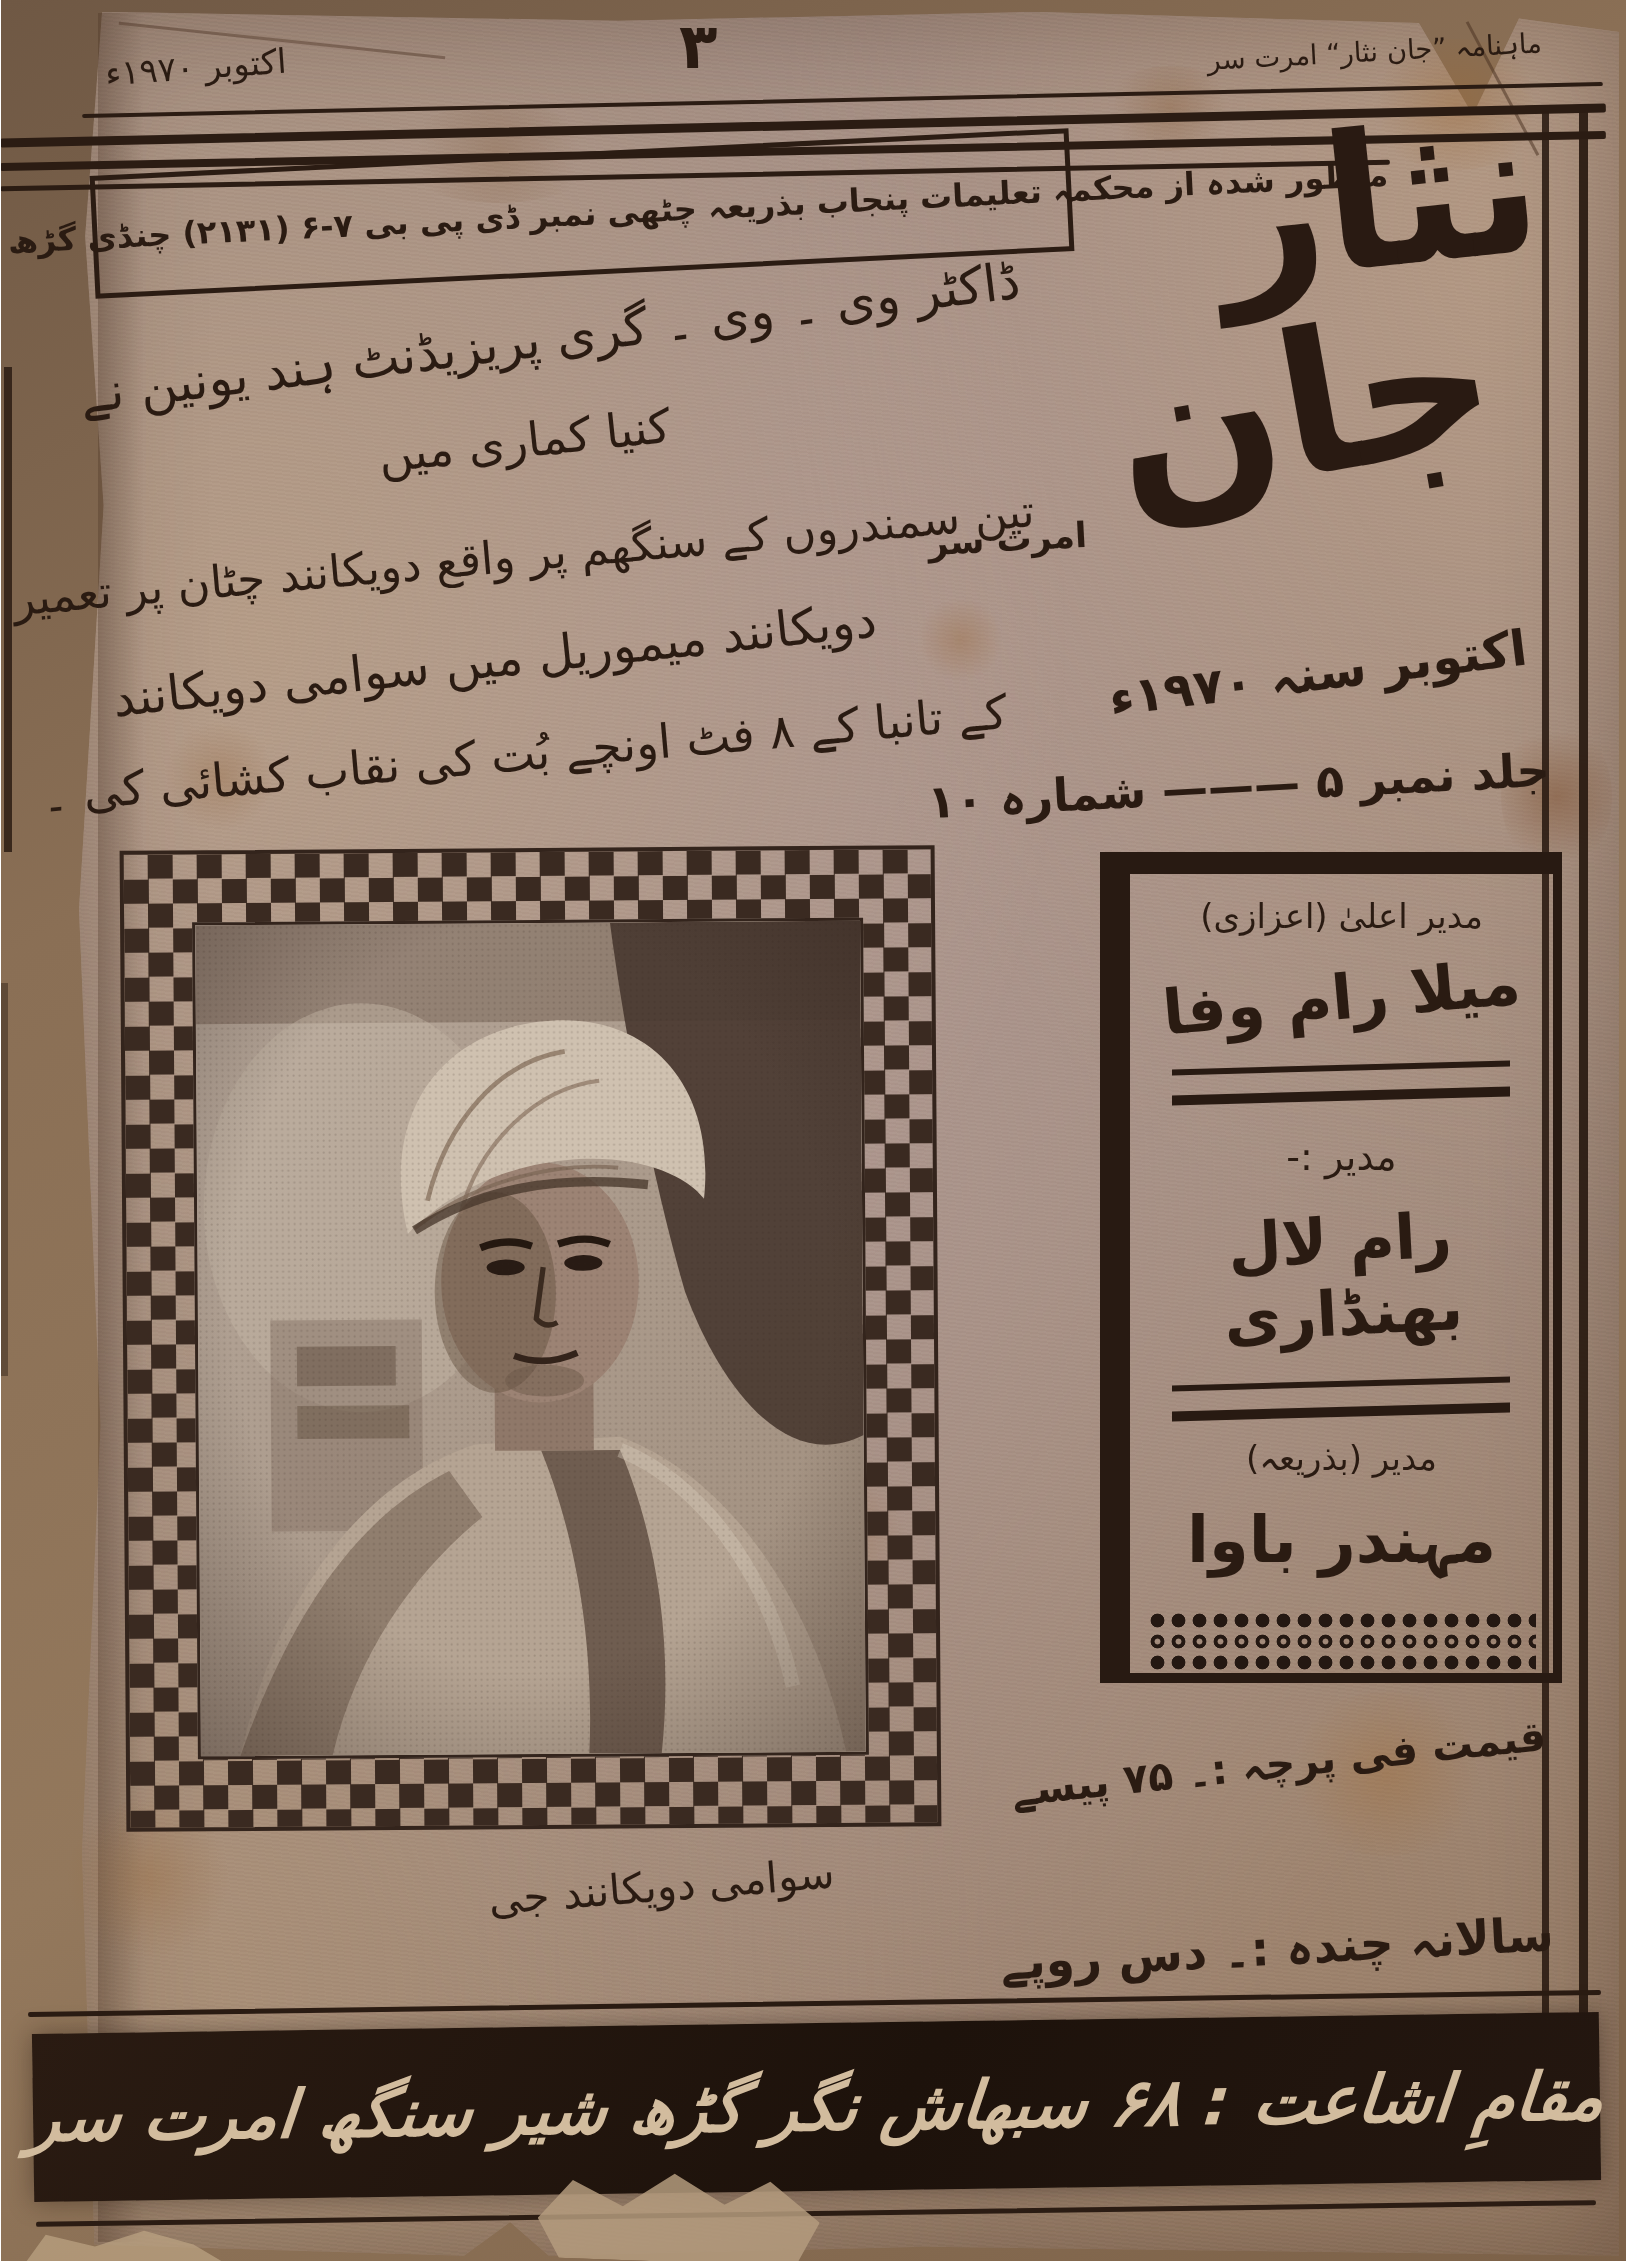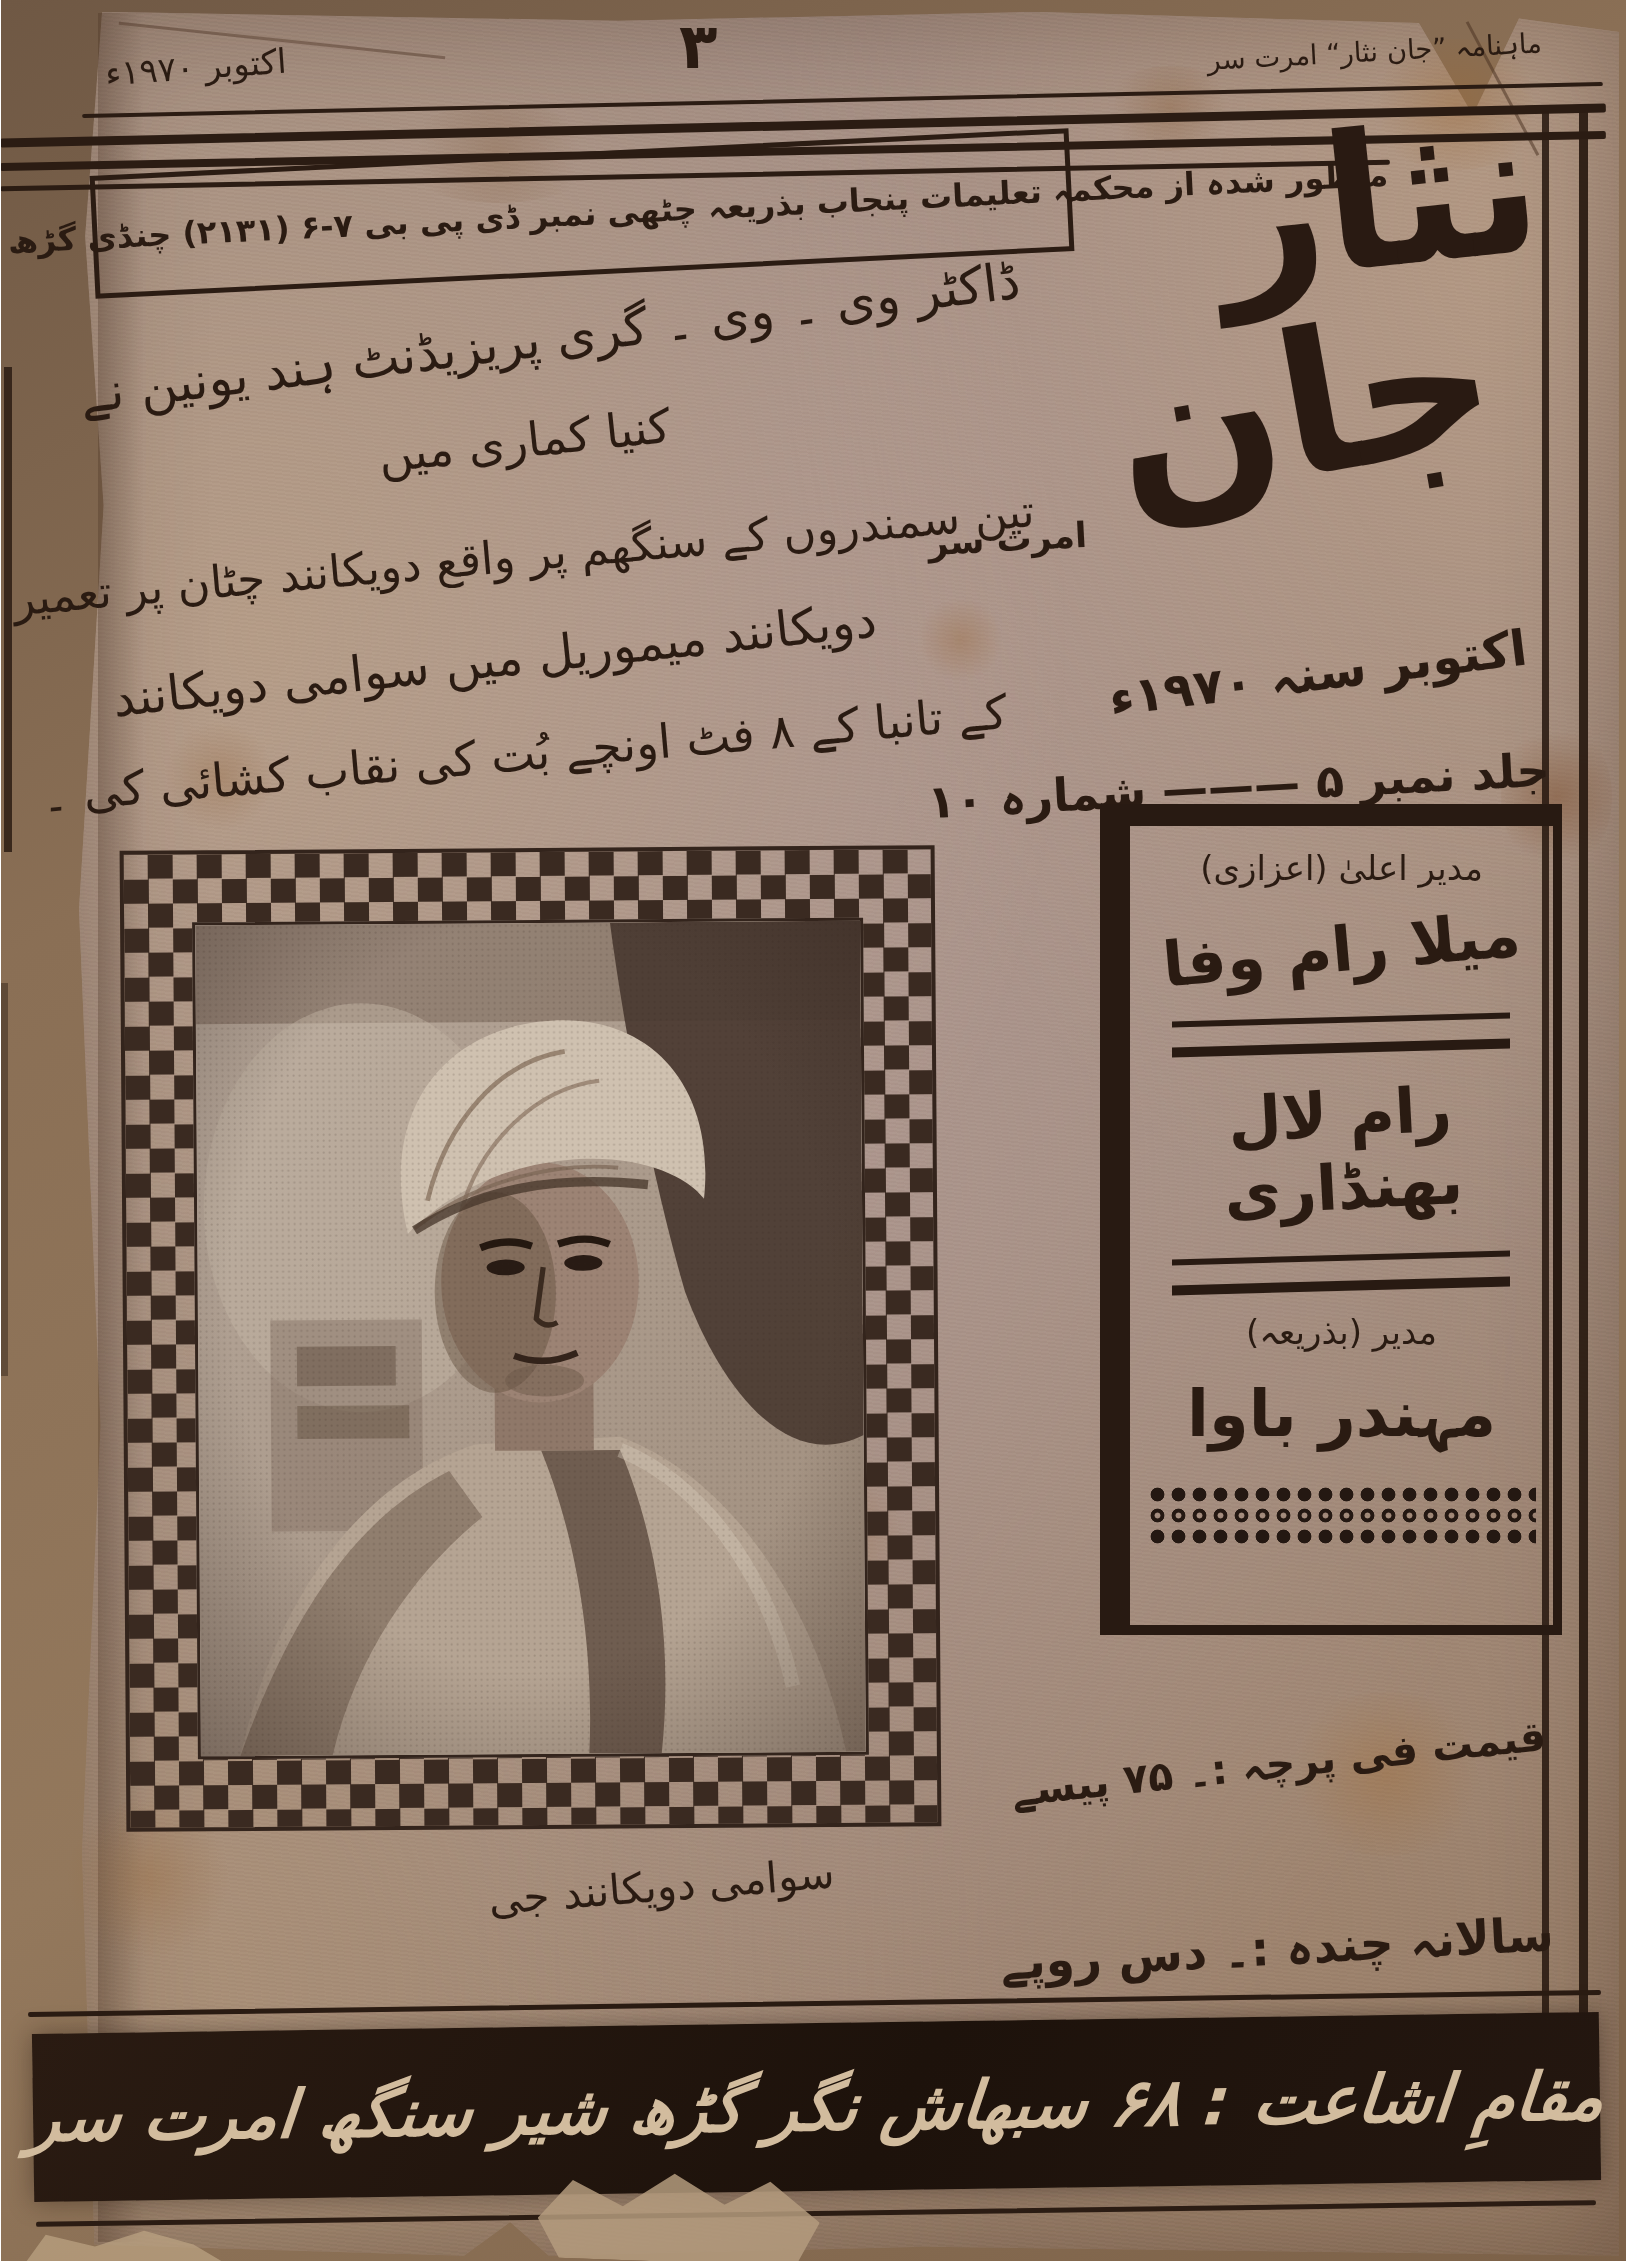--- a/index.html
+++ b/index.html
@@ -39,21 +39,21 @@
   .approval{
     position:absolute;left:92px;top:152px;width:970px;height:113px;
     border:5.2px solid #2b1c13;transform:rotate(-2.8deg);
     display:flex;align-items:center;justify-content:center;
   }
   .approval .txt{font-size:32px;font-weight:bold;white-space:nowrap;direction:rtl;}
   
   .title-word{position:absolute;font-weight:bold;color:#291a12;}
   
   .editors-box{
-    position:absolute;left:1100px;top:804px;width:462px;height:831px;
+    position:absolute;left:1100px;top:852px;width:462px;height:831px;
     border-style:solid;border-color:#281a12;border-width:22px 9.2px 10.5px 30px; 
     border-top-width:22px;border-right-width:9.2px;border-bottom-width:10.5px;border-left-width:30px;
     box-sizing:border-box;text-align:center;direction:rtl;
   }
   .editors-box .label{font-size:34px;margin-top:22px;}
   .editors-box .name{font-size:62px;font-weight:bold;margin-top:25px;}
   .ed-divider{height:19.7px;width:80%;margin:31px auto 0;
     border-top:6.6px solid #281a12;border-bottom:10.5px solid #281a12;transform:skewY(-1.5deg);}
   .dotband{height:63px;margin:33px 17px 0;
     background-image:
@@ -183,20 +183,21 @@
         <rect width="1010" height="1260" fill="url(#vin)"></rect>
       </svg>
     </div>
   </div>
   <div class="utext center" style="left:406px;top:1861px;width:511px;font-size:42px;transform:rotate(-4.5deg);">سوامی دویکانند جی</div>
 
   <div class="editors-box">
     <div class="label">مدیر اعلیٰ (اعزازی)</div>
     <div class="name" style="transform:rotate(-5deg);">میلا رام وفا</div>
     <div class="ed-divider"></div>
+    <div class="label" style="margin-top:34px;font-size:38px;">مدیر :-</div>
     <div class="name" style="transform:rotate(-3deg);">رام لال بھنڈاری</div>
     <div class="ed-divider"></div>
     <div class="label">مدیر (بذریعہ)</div>
     <div class="name" style="font-size:64px;">مہندر باوا</div>
     <div class="dotband"></div>
   </div>
 
   <div class="utext center" style="left:1101px;top:1734px;width:446px;font-size:41px;font-weight:bold;transform:rotate(-6deg);white-space:nowrap;">قیمت فی پرچہ :۔ ۷۵ پیسے</div>
   <div class="utext center" style="left:1062px;top:1918px;width:492px;font-size:47px;font-weight:bold;transform:rotate(-3deg);white-space:nowrap;">سالانہ چندہ :۔ دس روپے</div>
 

